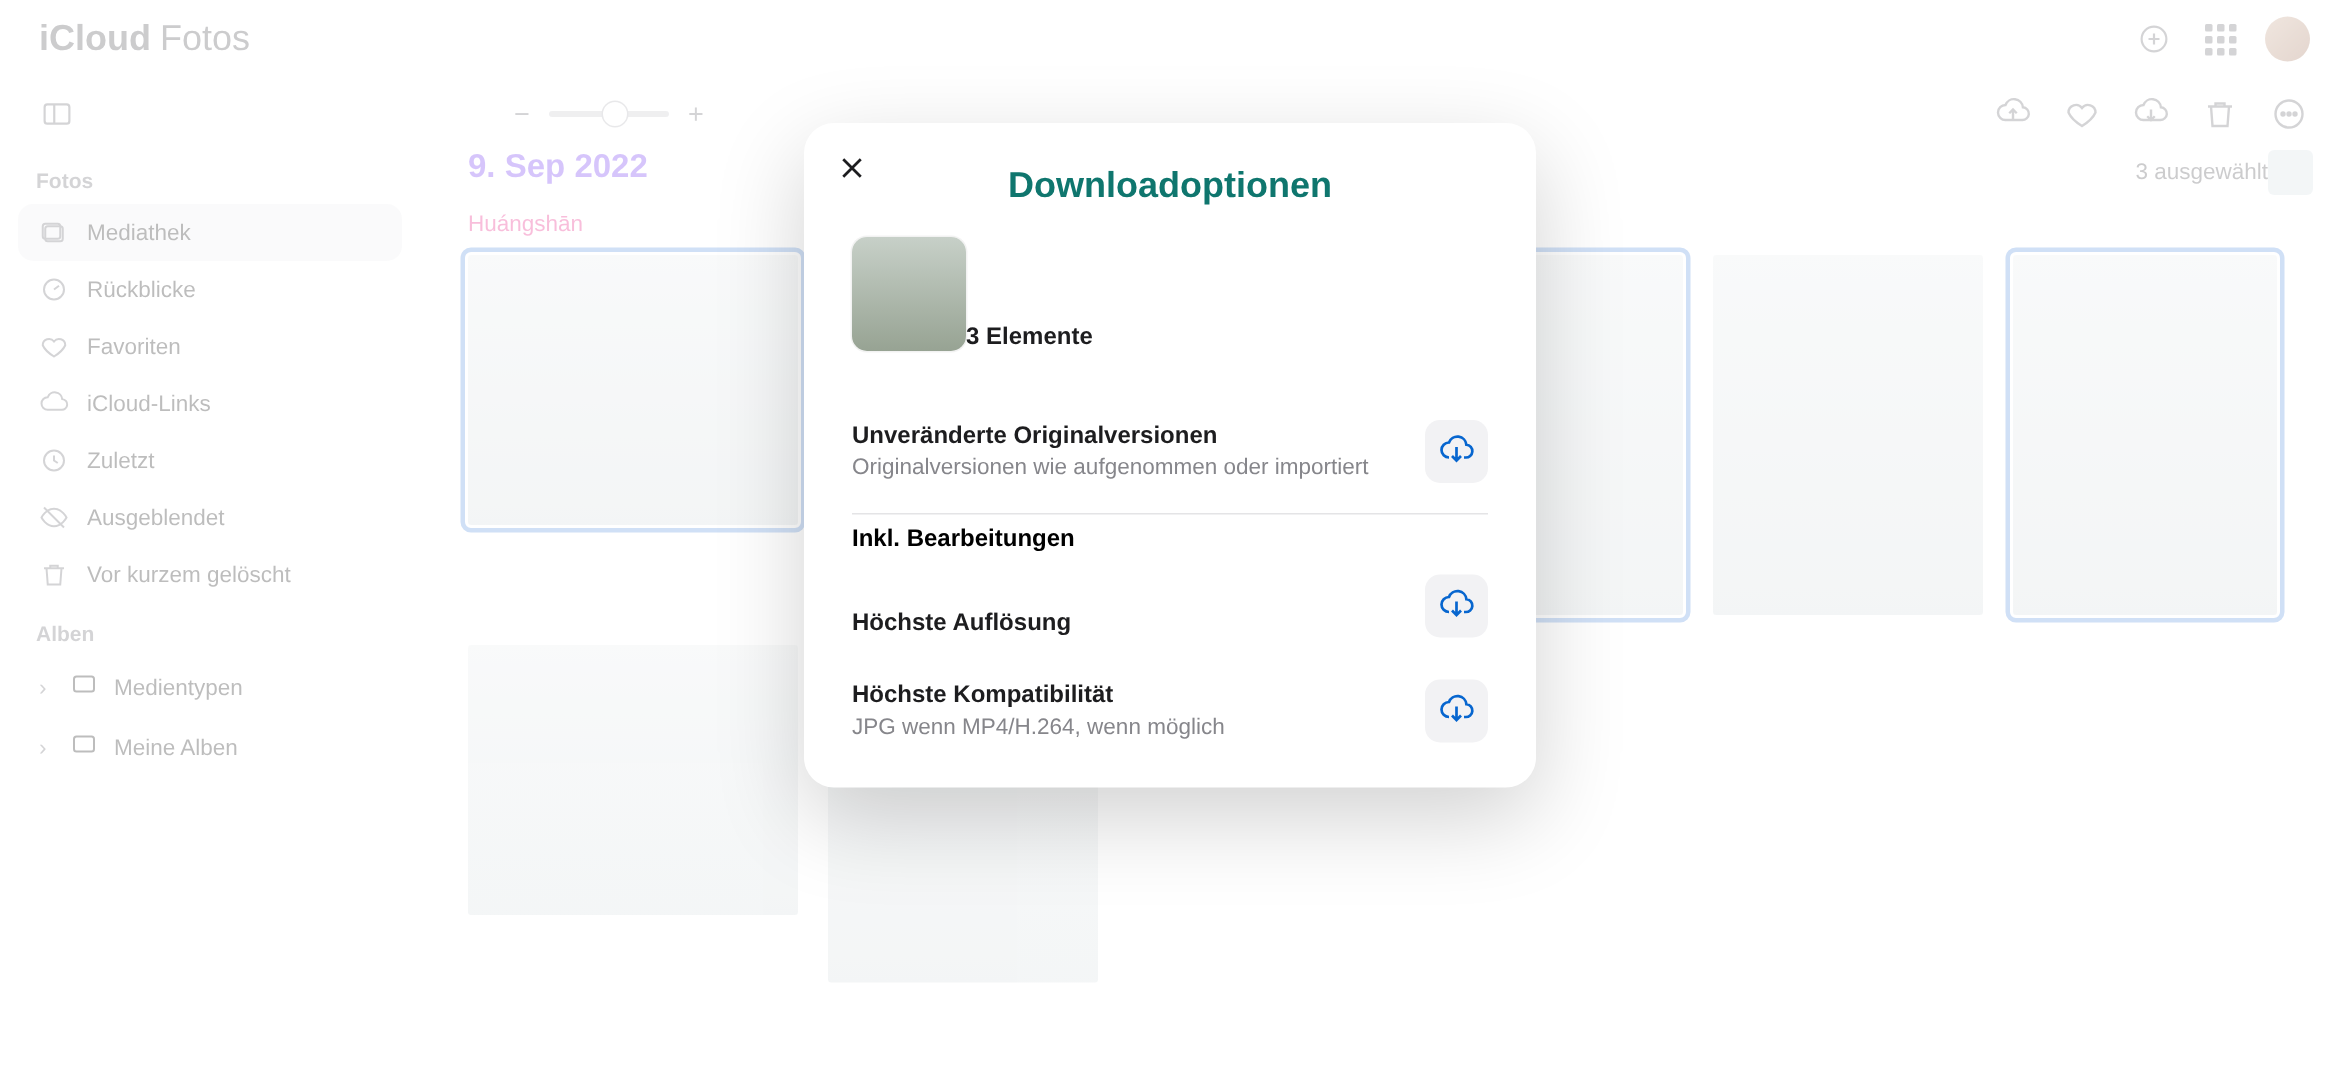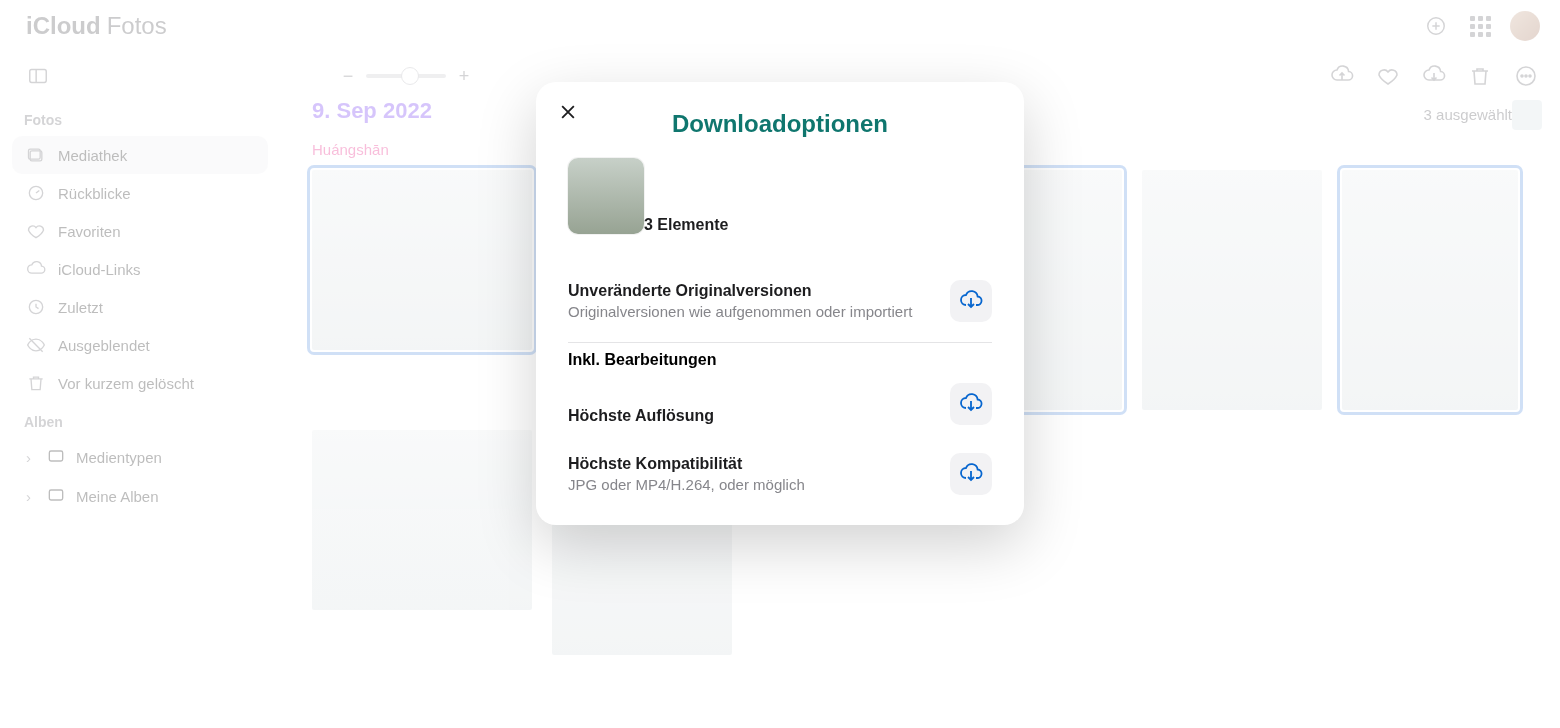--- a/index.html
+++ b/index.html
@@ -291,21 +291,21 @@
           <svg viewBox="0 0 24 24" width="24" height="24" fill="none" stroke="currentColor" stroke-width="1.8">
               <path d="M7 16a5 5 0 0 1 0-10 6 6 0 0 1 11.6 1.5A4 4 0 0 1 18 16h-1"></path>
               <path d="M12 9v9M9 15l3 3 3-3"></path>
             </svg>
         </div>
       </div>
 
       <div class="opt-row" style="padding-bottom:0">
         <div class="opt-text">
           <div class="opt-title">Höchste Kompatibilität</div>
-          <div class="opt-desc">JPG oder MP4/H.264, oder möglich</div>
+          <div class="opt-desc">JPG wenn MP4/H.264, wenn möglich</div>
         </div>
         <div class="dl-btn">
           <svg viewBox="0 0 24 24" width="24" height="24" fill="none" stroke="currentColor" stroke-width="1.8">
               <path d="M7 16a5 5 0 0 1 0-10 6 6 0 0 1 11.6 1.5A4 4 0 0 1 18 16h-1"></path>
               <path d="M12 9v9M9 15l3 3 3-3"></path>
             </svg>
         </div>
       </div>
     </div>
   </div>

